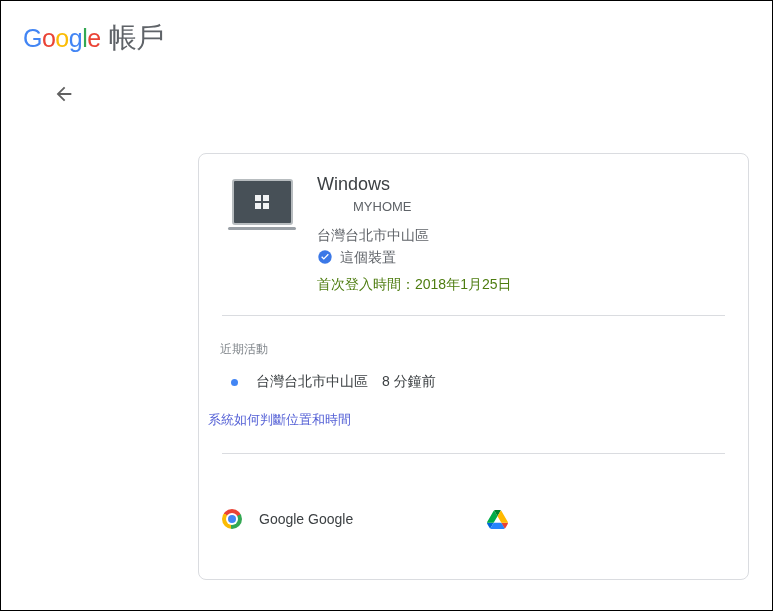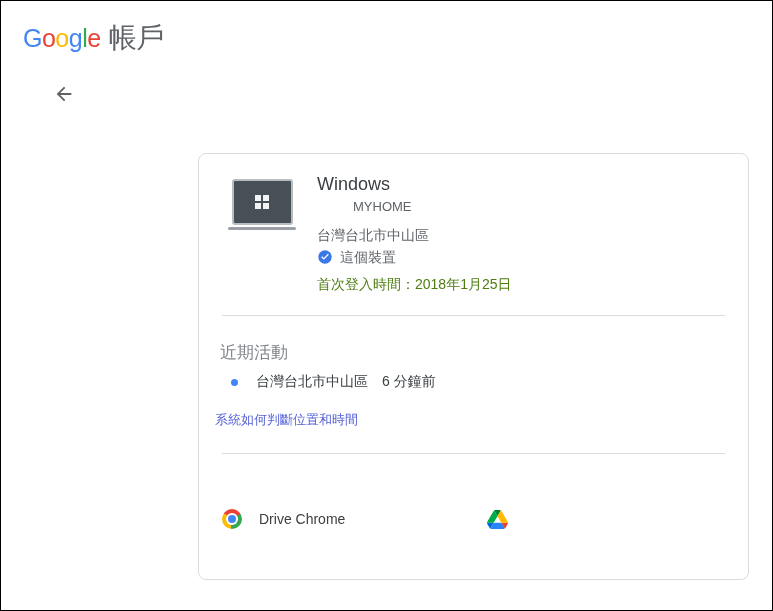--- a/index.html
+++ b/index.html
@@ -55,30 +55,30 @@
   .device-location { font-size:14px; color:#5f6368; line-height:19px; margin-top:11px; }
   .this-device { display:flex; align-items:flex-start; margin-top:4px; height:19px; }
   .this-device .check-wrap { width:16px; height:16px; margin-right:7px; display:flex; }
   .this-device-label { font-size:14px; color:#5f6368; }
   .first-signin { font-size:14px; color:#4d7c0f; line-height:19px; margin-top:7px; }
 
   .card-divider { position:absolute; left:23px; right:23px; height:1px; background:#dadce0; border:none; }
   .divider-1 { top:161px; }
   .divider-2 { top:299px; }
 
-  .section-label { position:absolute; left:21px; font-size:17px; color:#80868b; }
+  .section-label { position:absolute; left:21px; font-size:12px; color:#80868b; }
   .label-activity { top:187px; }
   .label-browsers { top:325px; }
 
   .activity-row { position:absolute; left:21px; top:218px; height:20px; display:flex; align-items:center; }
   .bullet { width:7px; height:7px; border-radius:50%; background:#4285F4; margin:0 18px 0 11px; }
   .activity-location { font-size:14px; color:#3c4043; }
   .activity-time { font-size:14px; color:#3c4043; margin-left:14px; }
 
-  .how-link { position:absolute; left:16px; top:257px; font-size:13px; color:#5561d6; text-decoration:none; cursor:pointer; }
+  .how-link { position:absolute; left:9px; top:257px; font-size:13px; color:#5561d6; text-decoration:none; cursor:pointer; }
 
   .app-item { position:absolute; top:352px; height:26px; display:flex; align-items:center; }
   .app-chrome { left:23px; }
   .app-drive { left:288px; }
   .app-name { font-size:14px; color:#3c4043; margin-left:17px; }
 
   
   .chrome-icon {
     width:20px; height:20px; border-radius:50%; position:relative; flex:none;
     background:conic-gradient(from -55deg, #EA4335 0 115deg, #34A853 115deg 240deg, #FBBC05 240deg 360deg);
@@ -148,31 +148,31 @@
       <div class="first-signin">首次登入時間：2018年1月25日</div>
     </div>
 
     <hr class="card-divider divider-1">
 
     <div class="section-label label-activity">近期活動</div>
 
     <div class="activity-row">
       <span class="bullet"></span>
       <span class="activity-location">台灣台北市中山區</span>
-      <span class="activity-time">6 分鐘前</span>
+      <span class="activity-time">8 分鐘前</span>
     </div>
 
     <a class="how-link">系統如何判斷位置和時間</a>
 
     <hr class="card-divider divider-2">
 
 
     <div class="app-item app-chrome">
       <span class="chrome-icon"></span>
-      <span class="app-name">Drive Chrome</span>
+      <span class="app-name">Google Google</span>
     </div>
 
     <div class="app-item app-drive">
       <span style="display:flex;">
         <svg class="drive-icon" viewBox="0 0 87.3 78">
           <path fill="#0066da" d="m6.6 66.85 3.85 6.65c.8 1.4 1.95 2.5 3.3 3.3l13.75-23.8h-27.5c0 1.55.4 3.1 1.2 4.5z"></path>
           <path fill="#00ac47" d="m43.65 25-13.75-23.8c-1.35.8-2.5 1.9-3.3 3.3l-25.4 44a9.06 9.06 0 0 0 -1.2 4.5h27.5z"></path>
           <path fill="#ea4335" d="m73.55 76.8c1.35-.8 2.5-1.9 3.3-3.3l1.6-2.75 7.65-13.25c.8-1.4 1.2-2.95 1.2-4.5h-27.5l5.85 11.5z"></path>
           <path fill="#00832d" d="m43.65 25 13.75-23.8c-1.35-.8-2.9-1.2-4.5-1.2h-18.5c-1.6 0-3.15.45-4.5 1.2z"></path>
           <path fill="#2684fc" d="m59.8 53h-32.3l-13.75 23.8c1.35.8 2.9 1.2 4.5 1.2h50.8c1.6 0 3.15-.45 4.5-1.2z"></path>

